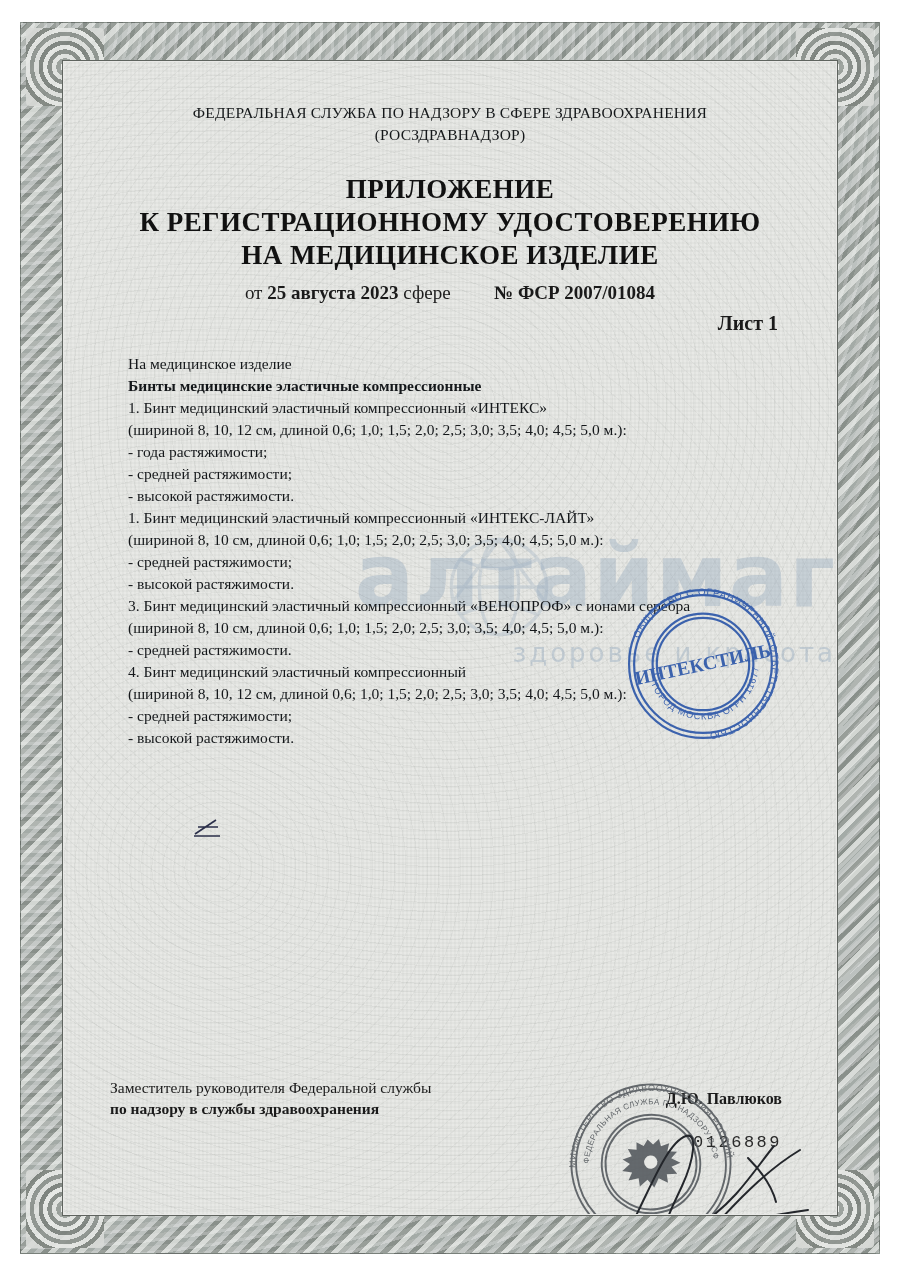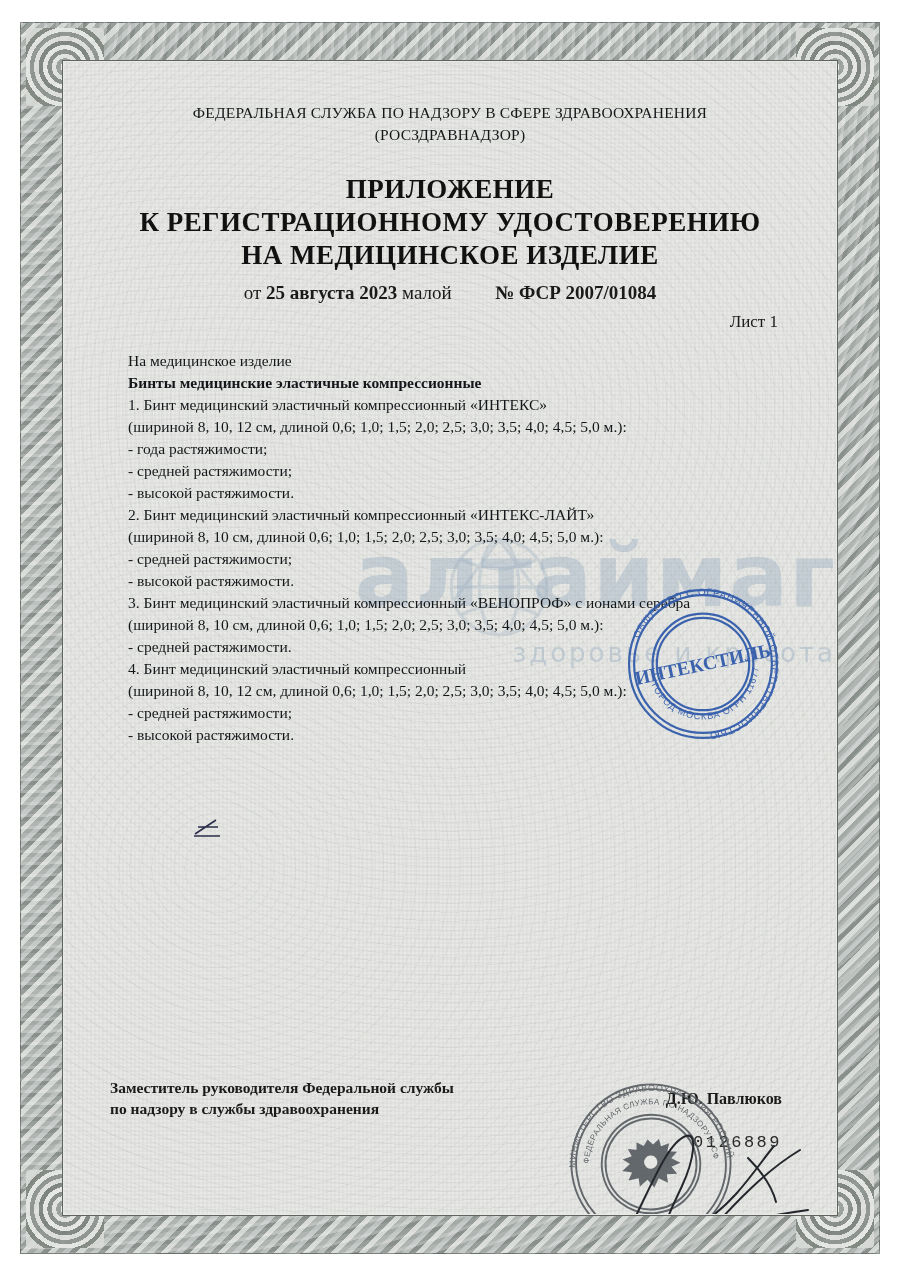--- a/index.html
+++ b/index.html
@@ -123,22 +123,22 @@
     text-align: center;
     font-size: 19px;
   }
   .dateline .bold { font-weight: bold; }
   .dateline .sp { display: inline-block; width: 34px; }
 
   .sheet {
     margin-top: 8px;
     text-align: right;
     padding-right: 12px;
-    font-size: 17px;
-    font-weight: normal;
+    font-size: 20px;
+    font-weight: bold;
   }
 
   .body {
     margin-top: 18px;
     padding-left: 18px;
     font-size: 15.5px;
     line-height: 1.42;
     color: #14171a;
     position: relative;
     z-index: 3;
@@ -146,21 +146,21 @@
   .body p { margin: 0; white-space: nowrap; }
   .body .b { font-weight: bold; }
 
   .sig-wrap {
     position: absolute;
     left: 46px;
     right: 46px;
     bottom: 96px;
     font-size: 15.5px;
   }
-  .sig-line1 { font-weight: bold; }
+  .sig-line1 { font-weight: normal; }
   .sig-line2 { font-weight: bold; margin-top: 3px; }
   .sig-name {
     position: absolute;
     right: 8px;
     bottom: 10px;
     font-weight: bold;
     font-size: 16px;
     white-space: nowrap;
   }
   .serial {
@@ -288,39 +288,39 @@
 
       <div class="title">
         <span class="l l1">ПРИЛОЖЕНИЕ</span>
         <span class="l l2">К РЕГИСТРАЦИОННОМУ УДОСТОВЕРЕНИЮ</span>
         <span class="l l3">НА МЕДИЦИНСКОЕ ИЗДЕЛИЕ</span>
       </div>
 
       <div class="dateline">
         <span>от</span>
         <span class="bold">25 августа 2023</span>
-        <span>малой</span>
+        <span>сфере</span>
         <span class="sp"></span>
         <span class="bold">№</span>
         <span class="bold">ФСР 2007/01084</span>
       </div>
 
       <div class="sheet">Лист 1</div>
 
       <div class="body">
         <p>На медицинское изделие</p>
         <p class="b">Бинты медицинские эластичные компрессионные</p>
 
         <p>1. Бинт медицинский эластичный компрессионный «ИНТЕКС»</p>
         <p>(шириной 8, 10, 12 см, длиной 0,6; 1,0; 1,5; 2,0; 2,5; 3,0; 3,5; 4,0; 4,5; 5,0 м.):</p>
         <p>- года растяжимости;</p>
         <p>- средней растяжимости;</p>
         <p>- высокой растяжимости.</p>
 
-        <p>2. Бинт медицинский эластичный компрессионный «ИНТЕКС-ЛАЙТ»</p>
+        <p>1. Бинт медицинский эластичный компрессионный «ИНТЕКС-ЛАЙТ»</p>
         <p>(шириной 8, 10 см, длиной 0,6; 1,0; 1,5; 2,0; 2,5; 3,0; 3,5; 4,0; 4,5; 5,0 м.):</p>
         <p>- средней растяжимости;</p>
         <p>- высокой растяжимости.</p>
 
         <p>3. Бинт медицинский эластичный компрессионный «ВЕНОПРОФ» с ионами серебра</p>
         <p>(шириной 8, 10 см, длиной 0,6; 1,0; 1,5; 2,0; 2,5; 3,0; 3,5; 4,0; 4,5; 5,0 м.):</p>
         <p>- средней растяжимости.</p>
 
         <p>4. Бинт медицинский эластичный компрессионный</p>
         <p>(шириной 8, 10, 12 см, длиной 0,6; 1,0; 1,5; 2,0; 2,5; 3,0; 3,5; 4,0; 4,5; 5,0 м.):</p>

